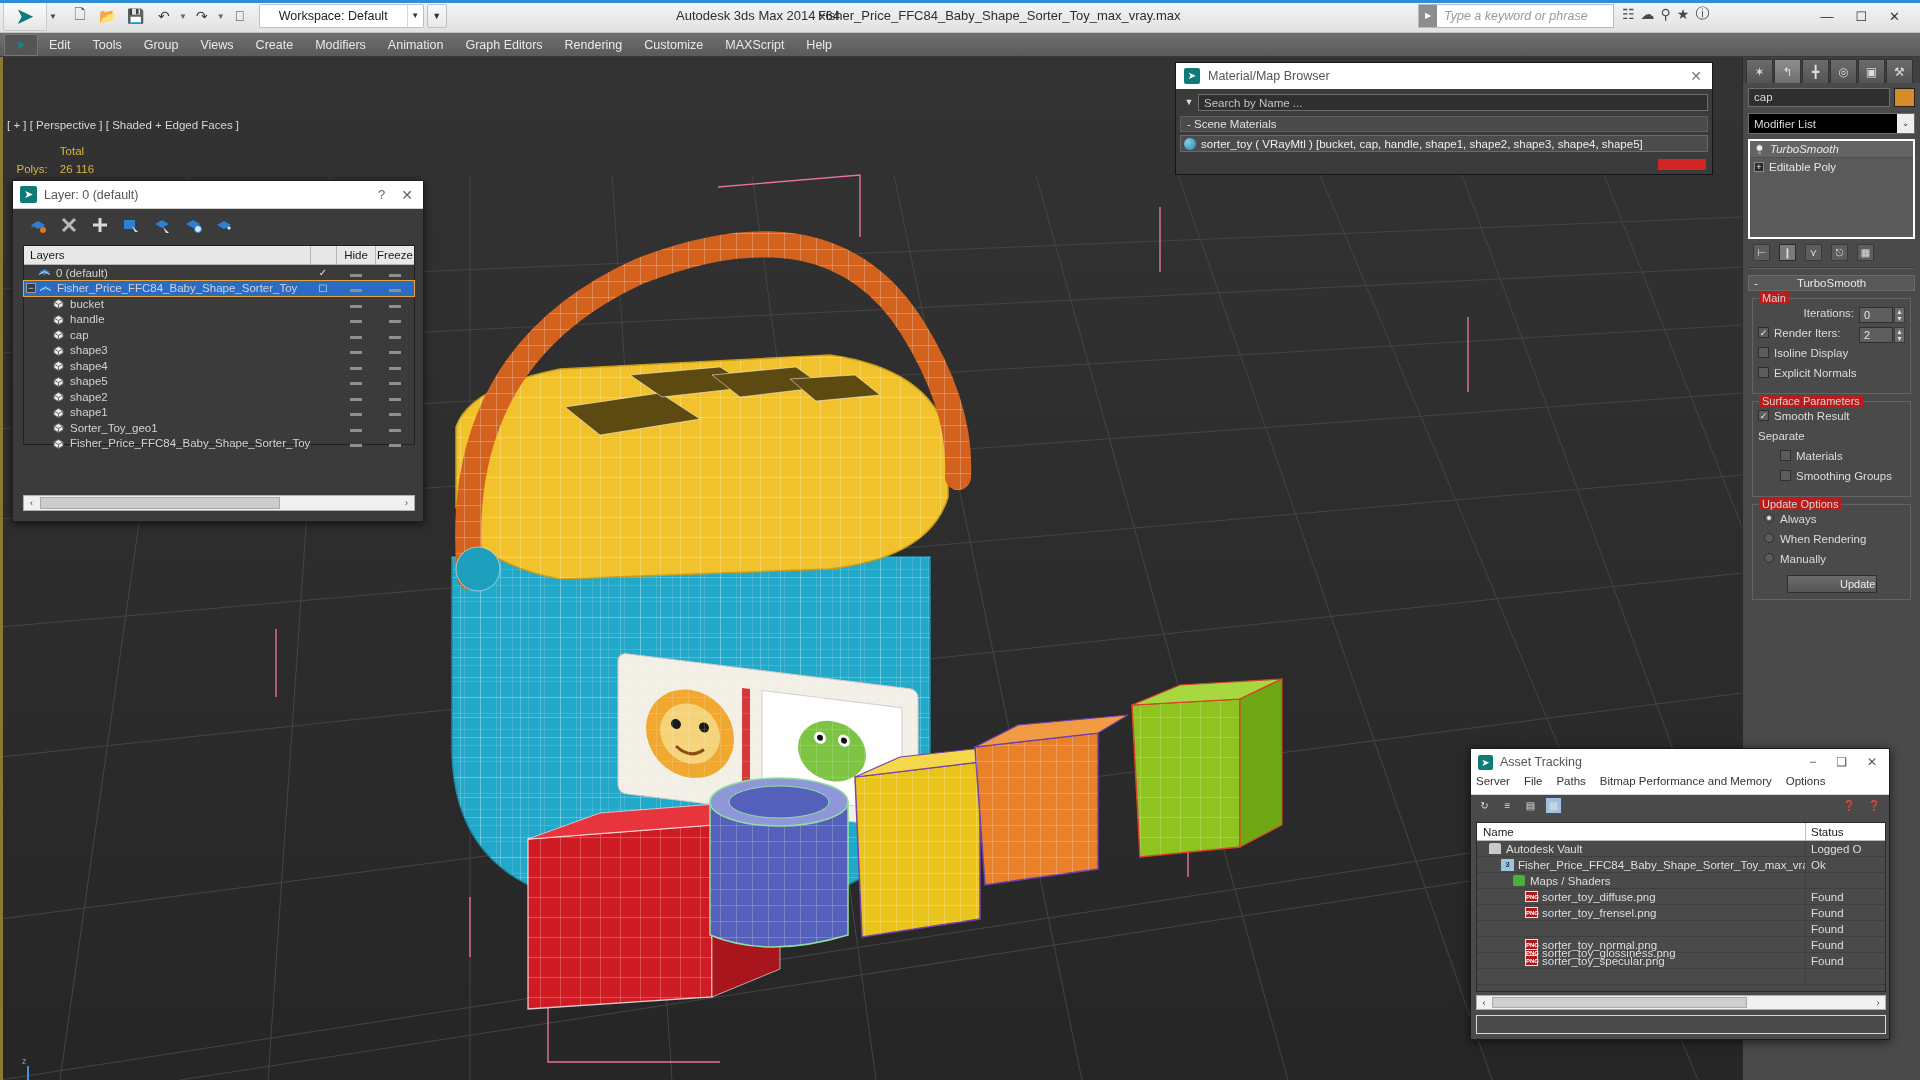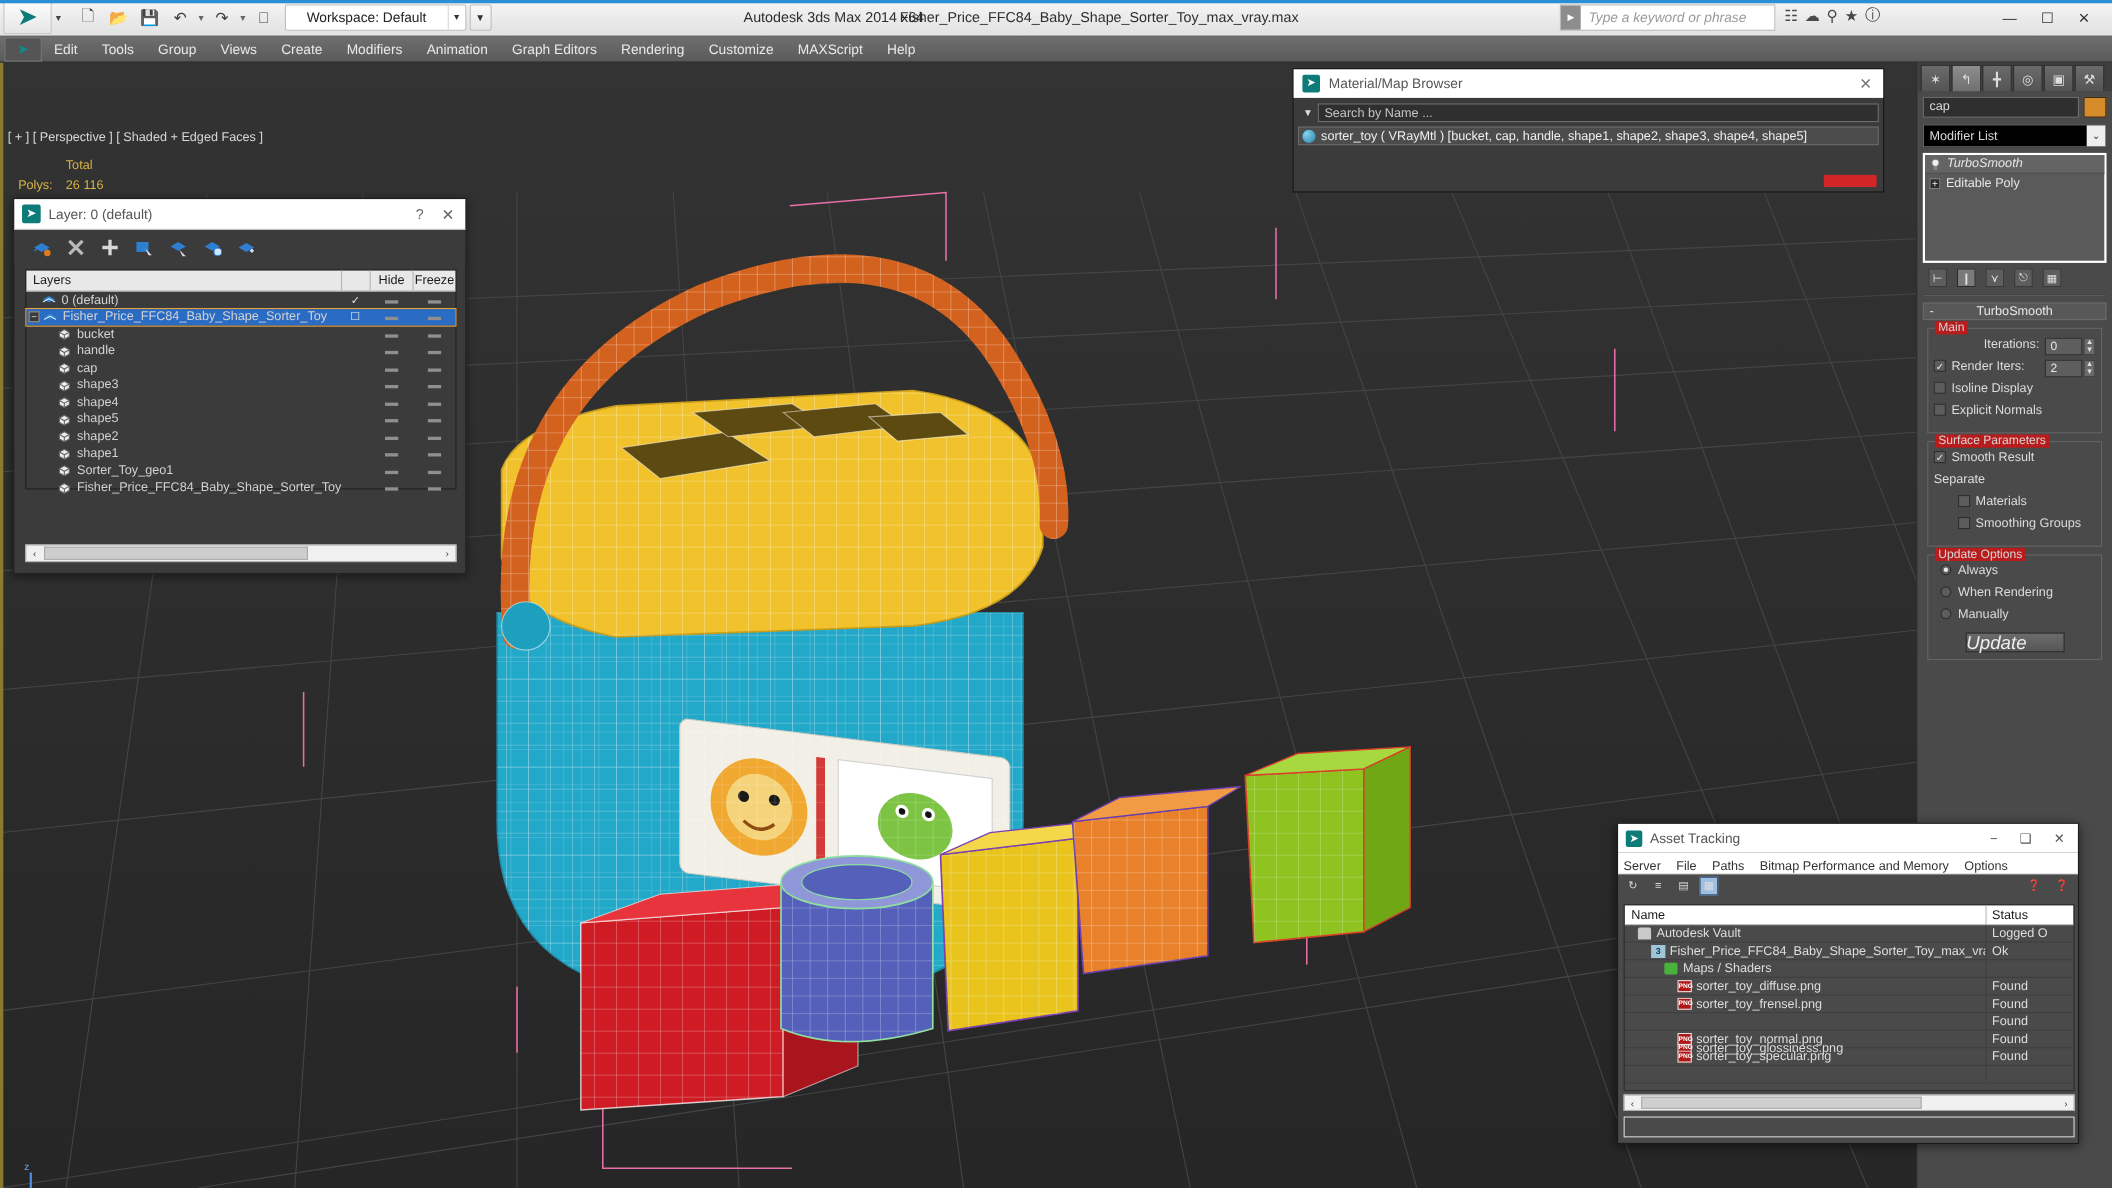--- a/index.html
+++ b/index.html
@@ -180,32 +180,32 @@
   .spin { width:34px; height:16px; background:#5e5e5e; border:1px solid #2f2f2f; color:#e6e6e6;
           font-size:11px; padding-left:4px; line-height:14px; }
   .spbtn { width:11px; height:16px; background:#6a6a6a; border:1px solid #3a3a3a; margin-left:1px;
            font-size:7px; color:#ddd; text-align:center; line-height:7px; }
   .ckbx { width:11px; height:11px; background:#5c5c5c; border:1px solid #2e2e2e; margin-right:5px;
           display:inline-block; text-align:center; font-size:9px; color:#eee; line-height:10px; flex:0 0 auto;}
   .rbtn { width:10px;height:10px;border-radius:50%;background:#5c5c5c;border:1px solid #2e2e2e;
           margin-right:6px; display:inline-flex;align-items:center;justify-content:center; flex:0 0 auto;}
   .rbtn i { width:4px;height:4px;border-radius:50%;background:#e8e8e8; display:block; }
   .updbtn { width:90px;height:18px;margin:5px auto 0 auto;background:linear-gradient(#6c6c6c,#555);
-            border:1px solid #2e2e2e; font-size:17px; color:#eee; text-align:left; line-height:17px;font-style:italic; }
+            border:1px solid #2e2e2e; font-size:11px; color:#eee; text-align:right; line-height:17px; }
 
   
   .assetdlg { position:absolute; left:1470px; top:748px; width:420px; height:292px;
               background:#4a4a4a; border:1px solid #1b1b1b; box-shadow:0 2px 10px rgba(0,0,0,.6); }
   .at-title { height:26px; background:#fff; display:flex; align-items:center; padding-left:7px; }
   .at-title .ico { width:15px;height:15px;background:#0d7b78;border-radius:2px;color:#fff;
                    font-size:10px;text-align:center;line-height:15px;margin-right:7px;}
   .at-title .txt { font-size:12.5px; color:#555; }
   .at-wc { margin-left:auto; display:flex; gap:20px; padding-right:12px; }
   .at-wc span { font-size:12px; color:#555; }
-  .at-menu { height:20px; background:#fff; display:flex; align-items:flex-end; padding-left:5px; gap:14px;
+  .at-menu { height:20px; background:#fff; display:flex; align-items:flex-start; padding-left:5px; gap:14px;
              border-bottom:1px solid #d4d4d4; }
   .at-menu span { font-size:11.5px; color:#333; }
   .at-tools { height:20px; background:#4a4a4a; display:flex; align-items:center; padding-left:5px; gap:6px; }
   .at-tb { width:17px; height:17px; border:1px solid transparent; display:flex; align-items:center;
            justify-content:center; font-size:10px; color:#dcdcdc; }
   .at-tb.on { background:#9fbfe0; border:1px solid #33537a; }
   .at-grid { position:absolute; left:5px; top:73px; width:410px; height:170px; border:1px solid #2b2b2b;
              background:#4a4a4a; overflow:hidden; }
   .at-hd { height:18px; background:#fff; display:flex; align-items:center; font-size:11.5px; color:#1a1a1a;
            border-bottom:1px solid #bbb; }
@@ -661,20 +661,21 @@
   <div class="matbrowser">
     <div class="mb-title">
       <span class="ico">➤</span>
       <span class="txt">Material/Map Browser</span>
       <span class="close">✕</span>
     </div>
     <div class="mb-search">
       <span class="tri">▼</span>
       <div class="fld">Search by Name ...</div>
     </div>
+    <div class="mb-group">- Scene Materials</div>
     <div class="mb-matrow">
       <span class="mb-sphere"></span>
       <span>sorter_toy  ( VRayMtl ) [bucket, cap, handle, shape1, shape2, shape3, shape4, shape5]</span>
     </div>
     <div class="mb-redbar"></div>
   </div>
 
   <div class="cmdpanel">
     <div class="cp-tabs">
       <div class="cp-tab">

